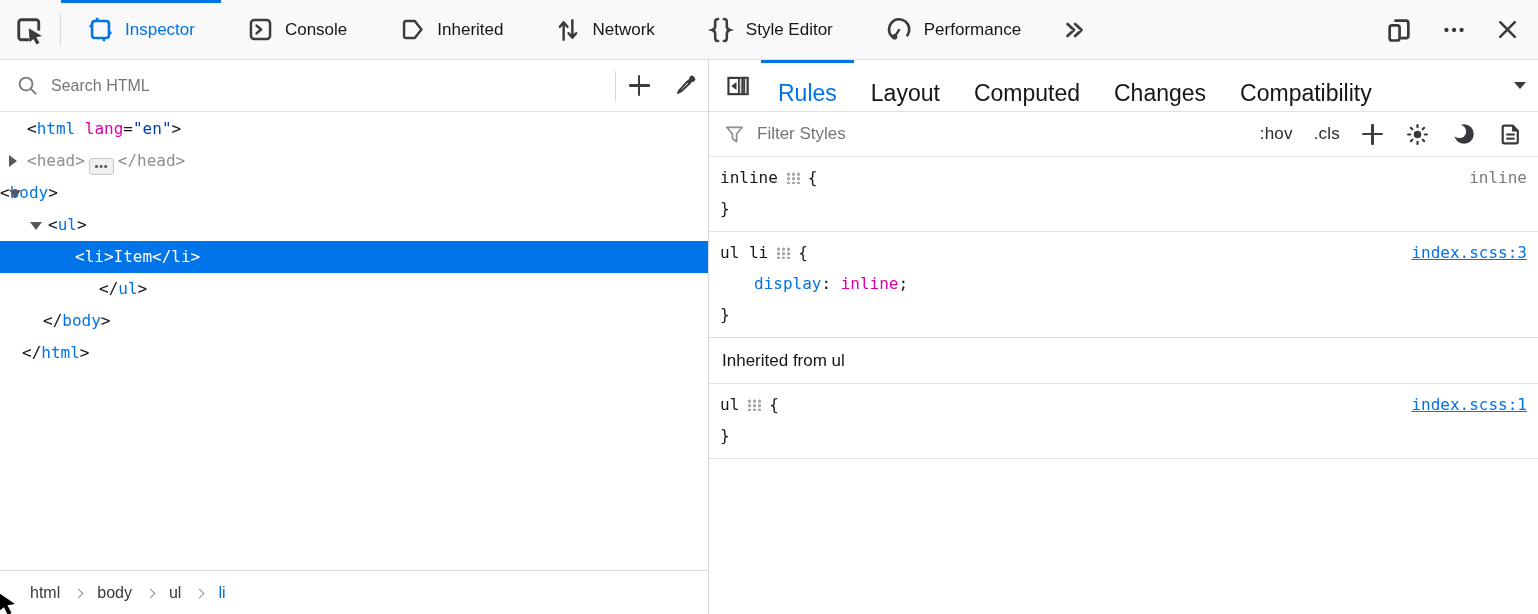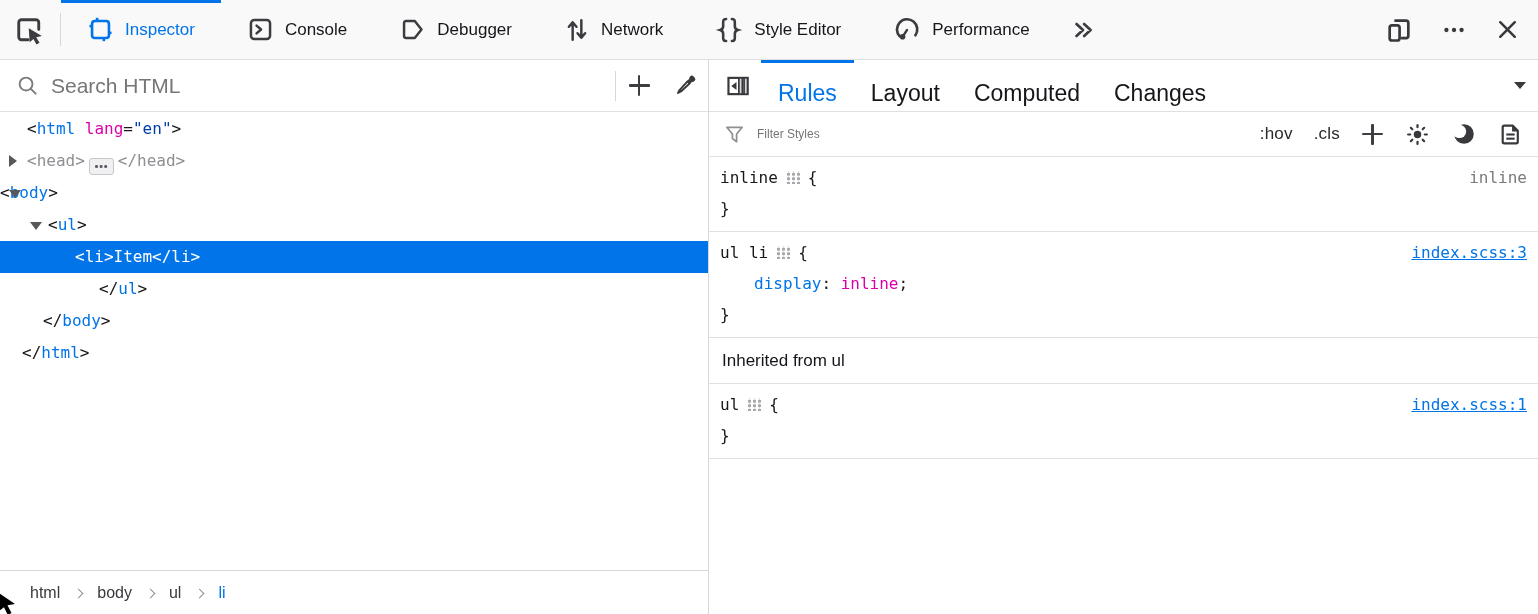--- a/index.html
+++ b/index.html
@@ -29,21 +29,21 @@
   .icon{display:inline-flex;align-items:center;justify-content:center}
   svg{display:block}
 
   
   .left-panel{position:absolute;top:60px;left:0;width:708px;bottom:0;background:#fff}
   .panel-divider{position:absolute;top:60px;bottom:0;left:708px;width:1px;background:#d7d7db;z-index:5}
   .right-panel{position:absolute;top:60px;left:709px;right:0;bottom:0;background:#fff}
 
   
   .search-row{height:52px;border-bottom:1px solid var(--border);display:flex;align-items:center}
-  .search-row input{flex:1;border:none;outline:none;background:transparent;font-size:21px;
+  .search-row input{flex:1;border:none;outline:none;background:transparent;font-size:16px;
     font-family:"Liberation Sans",sans-serif;color:#18181a;margin-left:10px}
   .search-row input::placeholder{color:#767676;opacity:1}
   .mag{margin-left:16px}
   .sr-div{width:1px;height:30px;background:#d7d7db}
   .sr-btn{width:46px;height:100%;display:flex;align-items:center;justify-content:center}
 
   .plus-icon{position:relative;width:23px;height:23px;display:inline-block}
   .plus-icon::before{content:"";position:absolute;left:1px;right:1px;top:50%;height:2.5px;margin-top:-1.25px;background:#3e3e42;border-radius:1px}
   .plus-icon::after{content:"";position:absolute;top:1px;bottom:1px;left:50%;width:2.5px;margin-left:-1.25px;background:#3e3e42;border-radius:1px}
 
@@ -80,21 +80,21 @@
   .rtabs{height:52px;border-bottom:1px solid var(--border);display:flex;align-items:center}
   .rtab{position:relative;display:flex;align-items:flex-end;height:100%;padding:4px 17px;font-size:23px;color:#16161a}
   .rtab.active{color:var(--accent)}
   .rtab.active::before{content:"";position:absolute;top:0;left:0;right:0;height:3px;background:var(--accent)}
   .dock-btn{height:100%;display:flex;align-items:center;justify-content:center;padding:0 10px;margin-left:6px}
   .rtabs .spacer{flex:1}
   .caret-btn{padding:0 12px;height:100%;display:flex;align-items:center}
   .caret-down{width:0;height:0;border-left:6px solid transparent;border-right:6px solid transparent;border-top:7px solid #38383d}
 
   .filter-row{height:45px;border-bottom:1px solid var(--border);display:flex;align-items:center}
-  .filter-row input{border:none;outline:none;background:transparent;font-size:12px;width:220px;
+  .filter-row input{border:none;outline:none;background:transparent;font-size:17px;width:220px;
     font-family:"Liberation Sans",sans-serif;color:#18181a;margin-left:9px}
   .filter-row input::placeholder{color:#767676;opacity:1}
   .funnel{margin-left:14px}
   .filter-right{margin-left:auto;display:flex;align-items:center;gap:21px;padding-right:15px}
   .pill-txt{font-size:17px;color:#2a2a2e;letter-spacing:.2px}
 
   .rules-area{font-family:"DejaVu Sans Mono","Liberation Mono",monospace;font-size:16px}
   .rule{position:relative;padding:5px 0 7px;border-bottom:1px solid var(--border)}
   .r-line{height:31px;line-height:31px;padding-left:11px;white-space:pre;position:relative}
   .r-prop{padding-left:45px}
@@ -148,21 +148,21 @@
     </span>
     <span>Console</span>
   </div>
 
   <div class="tab">
     <span class="icon">
       <svg width="27" height="27" viewBox="0 0 24 24">
         <path d="M4.5 6.2 a1.7 1.7 0 0 1 1.7 -1.7 H14 L20 12 L14 19.5 H6.2 a1.7 1.7 0 0 1 -1.7 -1.7 Z" fill="none" stroke="#3b3b40" stroke-width="2.2" stroke-linejoin="round"></path>
       </svg>
     </span>
-    <span>Debugger</span>
+    <span>Inherited</span>
   </div>
 
   <div class="tab">
     <span class="icon">
       <svg width="26" height="28" viewBox="0 0 24 24">
         <path d="M8 21 V5 M8 5 L4.5 9 M8 5 L11.5 9" fill="none" stroke="#3b3b40" stroke-width="2.3" stroke-linecap="round" stroke-linejoin="round"></path>
         <path d="M16 3 V19 M16 19 L12.5 15 M16 19 L19.5 15" fill="none" stroke="#3b3b40" stroke-width="2.3" stroke-linecap="round" stroke-linejoin="round"></path>
       </svg>
     </span>
     <span>Network</span>
@@ -291,20 +291,23 @@
         <span>Rules</span>
       </div>
     <div class="rtab">
         <span>Layout</span>
       </div>
     <div class="rtab">
         <span>Computed</span>
       </div>
     <div class="rtab">
         <span>Changes</span>
+      </div>
+    <div class="rtab">
+        <span>Compatibility</span>
       </div>
     <div class="spacer"></div>
     <div class="caret-btn">
       <span class="caret-down"></span>
     </div>
   </div>
 
   <div class="filter-row">
     <span class="icon funnel">
       <svg width="23" height="23" viewBox="0 0 24 24">

